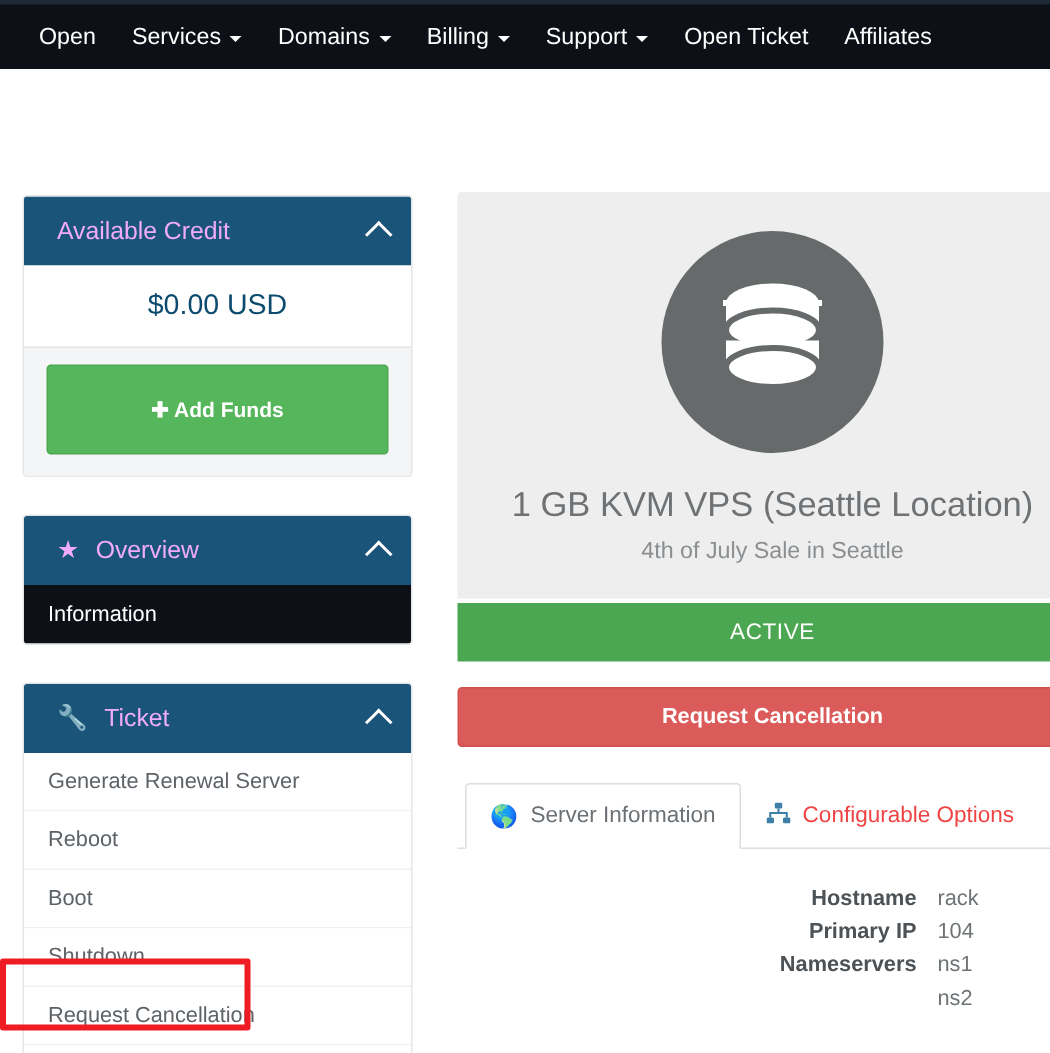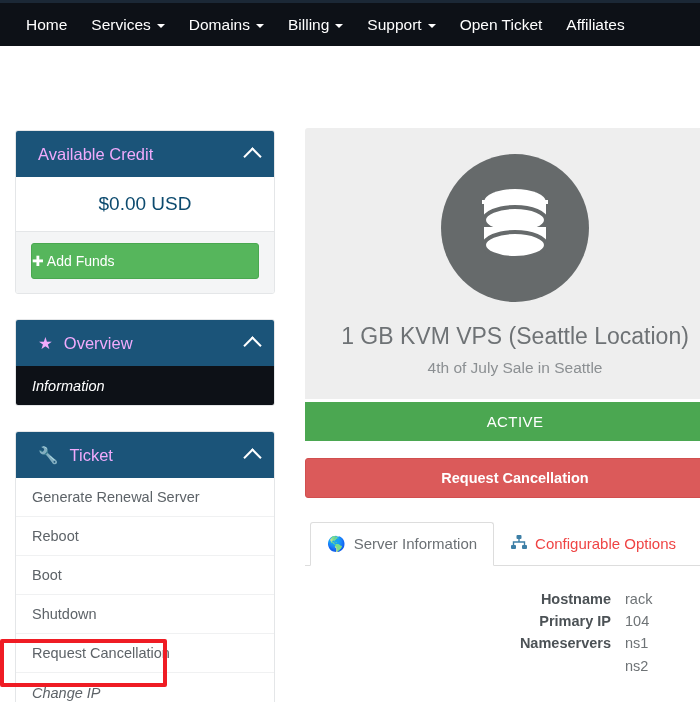--- a/index.html
+++ b/index.html
@@ -74,39 +74,39 @@
   .credit-foot {
     background: #f4f5f6;
     border-top: 1px solid #e4e6e8;
     padding: 11px 15px 14px;
   }
   .btn-green {
     display: block; width: 100%;
     background: #56b65c;
     border: 1px solid #4aa850;
     color: #ffffff;
-    text-align: left;
-    font-size: 14px; font-weight: normal;
-    padding: 9px 0;
+    text-align: center;
+    font-size: 14px; font-weight: bold;
+    padding: 21px 0;
     border-radius: 3px;
     cursor: pointer;
   }
 
   .list-item {
     height: 39px;
     display: flex; align-items: center;
     padding: 0 16px;
     font-size: 14.5px;
     color: #5d6368;
     border-bottom: 1px solid #f0f1f2;
     background: #ffffff;
     cursor: pointer;
     position: relative;
   }
-  .list-item:last-child { border-bottom: none; font-style: italic; }
+  .list-item:last-child { border-bottom: none; }
   .list-item.active {
     background: #0d1117;
     color: #ffffff;
   }
   .highlight-box {
     position: absolute;
     left: 0px; top: 639px;
     width: 167px; height: 48px;
     border: 4px solid #ef1c24;
     border-radius: 2px;
@@ -193,21 +193,21 @@
     padding-right: 14px;
   }
   .info-value { color: #6e7376; white-space: nowrap; }
   .ns-stack { display: flex; flex-direction: column; }
 </style>
 </head>
 <body>
 
 <div class="navbar">
   <div class="nav-item">
-    <span>Home</span>
+    <span>Open</span>
   </div>
   <div class="nav-item">
     <span>Services</span>
     <i class="caret"></i>
   </div>
   <div class="nav-item">
     <span>Domains</span>
     <i class="caret"></i>
   </div>
   <div class="nav-item">

